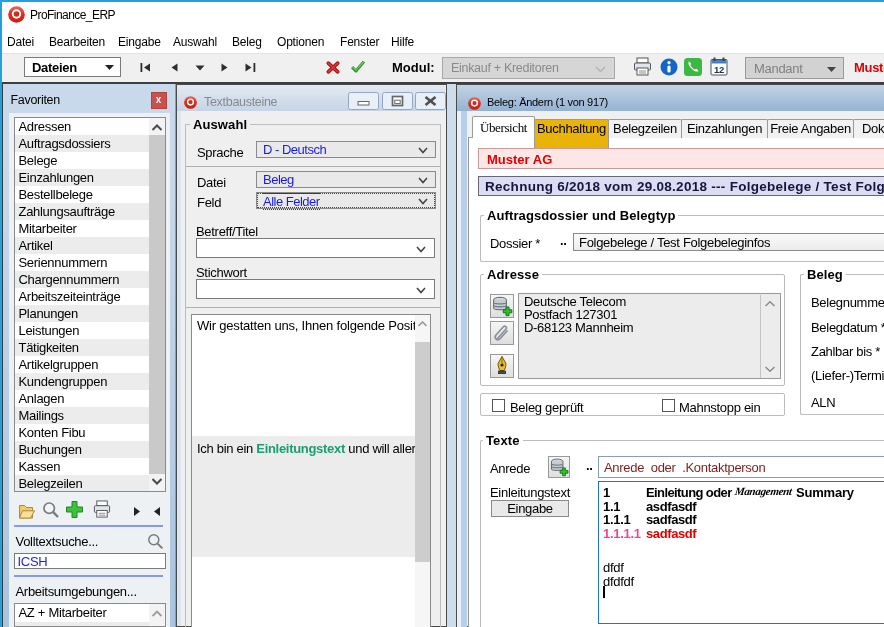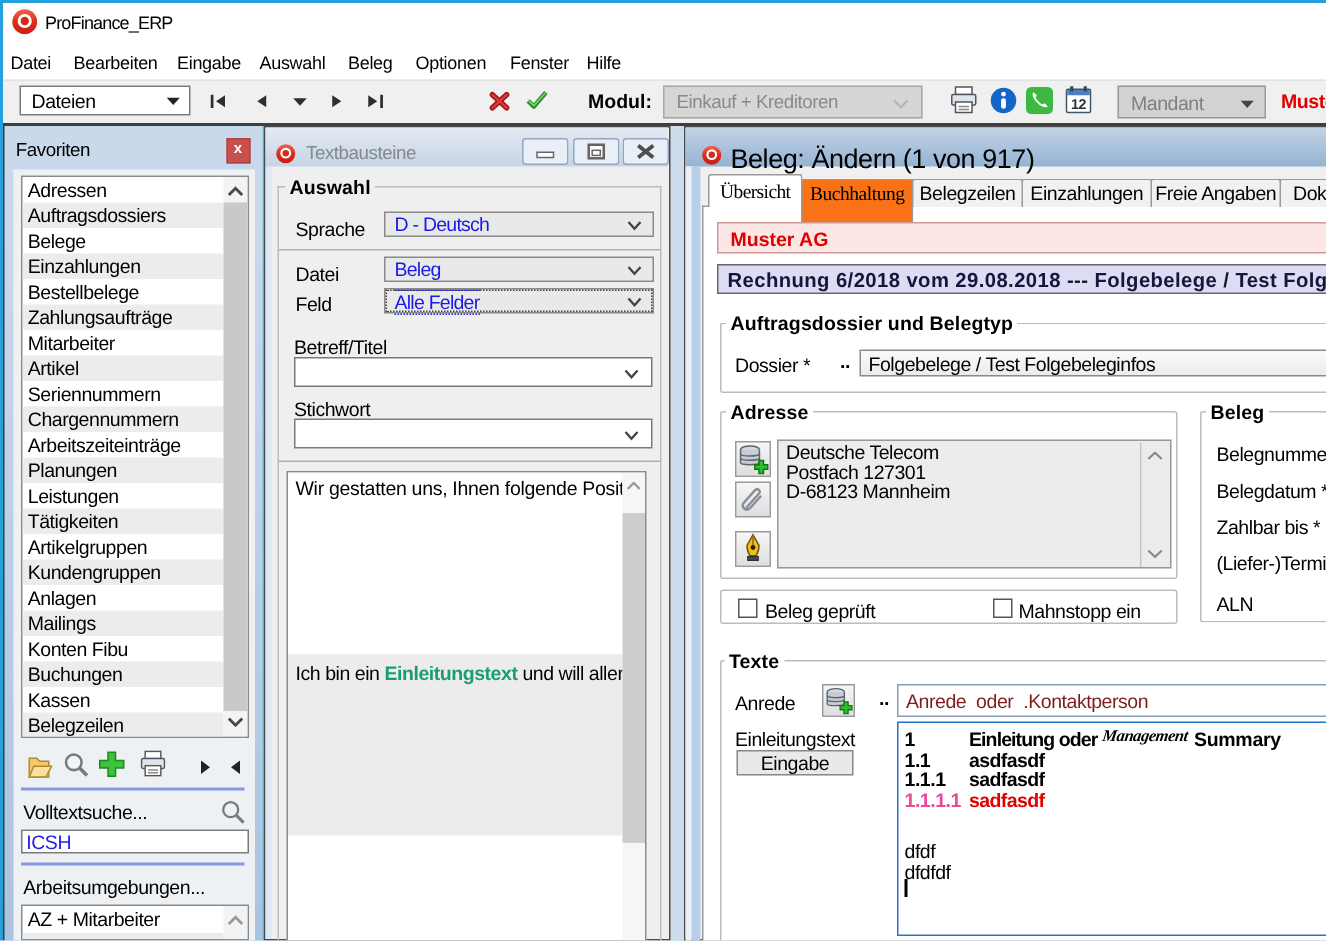--- a/index.html
+++ b/index.html
@@ -42,21 +42,21 @@
   <span style="left:49px">Bearbeiten</span>
   <span style="left:118px">Eingabe</span>
   <span style="left:173px">Auswahl</span>
   <span style="left:232px">Beleg</span>
   <span style="left:277px">Optionen</span>
   <span style="left:340px">Fenster</span>
   <span style="left:391px">Hilfe</span>
 </div>
 
 <div class="abs" style="left:0;top:53px;width:884px;height:29px;background:#f0f0f0;border-top:1px solid #e2e2e2;"></div>
-<div class="abs combo" style="left:13px;top:57px;width:114px;height:20px;">
+<div class="abs combo" style="left:24px;top:57px;width:97px;height:20px;font-weight:bold;">
   <span class="abs nw" style="left:7px;top:2px;">Dateien</span>
   <svg class="abs" style="right:6px;top:7px" width="9" height="6">
       <polygon points="0,0 9,0 4.5,5" fill="#222"></polygon>
     </svg>
 </div>
 <svg class="abs" style="left:140px;top:63px" width="11" height="9">
     <rect x="0.5" y="0" width="1.8" height="9" fill="#2e2e2e"></rect>
     <polygon points="10,0.5 10,8.5 4,4.5" fill="#2e2e2e"></polygon>
   </svg>
 <svg class="abs" style="left:170px;top:63px" width="8" height="9">
@@ -300,25 +300,25 @@
 
 <div class="abs win" id="bwin" style="left:456px;top:84px;width:429px;height:543px;background:#f0f0f0;border-right:none;">
   <div class="abs" style="left:0;top:0;width:428px;height:26px;background:linear-gradient(#c3d3e5,#94b3d3);"></div>
 <div class="abs" style="left:0;top:26px;width:4px;height:517px;background:#edf1f6;"></div>
 <div class="abs" style="left:4px;top:26px;width:6px;height:517px;background:#b8cfe9;"></div>
   <svg class="abs" style="left:11px;top:12px" width="13" height="13" viewBox="0 0 17 17">
 <circle cx="8.5" cy="8.5" r="8.3" fill="url(#rg)"></circle>
       <circle cx="8.5" cy="8" r="4.7" fill="#fff"></circle>
       <circle cx="8.5" cy="8" r="2.8" fill="#d6291b"></circle>
 </svg>
-  <div class="abs nw" style="left:30px;top:11px;font-size:18px;letter-spacing:-0.3px;">Beleg: Ändern (1 von 917)</div>
+  <div class="abs nw" style="left:30px;top:11px;font-size:11px;letter-spacing:-0.3px;">Beleg: Ändern (1 von 917)</div>
 
   <div class="abs" style="left:10.5px;top:52px;width:418.5px;height:491px;background:#fff;border:1px solid #9a9a9a;border-right:none;border-bottom:none;"></div>
 
-  <div class="abs" style="left:77px;top:34px;width:75px;height:36px;background:#f97316;border:1px solid #9a9a9a;border-bottom:none;border-radius:2px 2px 0 0;text-align:center;line-height:18px;font-family:Liberation Serif, serif;">Buchhaltung</div>
+  <div class="abs" style="left:77px;top:34px;width:75px;height:36px;background:#eab308;border:1px solid #9a9a9a;border-bottom:none;border-radius:2px 2px 0 0;text-align:center;line-height:18px;">Buchhaltung</div>
   <div class="abs" style="left:151px;top:34px;width:74px;height:19px;background:#f1f1f1;border:1px solid #9a9a9a;border-bottom:none;border-radius:2px 2px 0 0;text-align:center;line-height:18px;">Belegzeilen</div>
   <div class="abs" style="left:224px;top:34px;width:87px;height:19px;background:#f1f1f1;border:1px solid #9a9a9a;border-bottom:none;border-radius:2px 2px 0 0;text-align:center;line-height:18px;">Einzahlungen</div>
   <div class="abs" style="left:310px;top:34px;width:87px;height:19px;background:#f1f1f1;border:1px solid #9a9a9a;border-bottom:none;border-radius:2px 2px 0 0;text-align:center;line-height:18px;">Freie Angaben</div>
   <div class="abs" style="left:396px;top:34px;width:45px;height:19px;background:#f1f1f1;border:1px solid #9a9a9a;border-bottom:none;border-radius:2px 2px 0 0;text-align:left;padding-left:8px;line-height:18px;">Dokumen</div>
   <div class="abs" style="left:15px;top:31px;width:63px;height:22px;background:#fff;border:1px solid #9a9a9a;border-bottom:none;border-radius:2px 2px 0 0;text-align:center;line-height:21px;letter-spacing:-0.4px;font-family:Liberation Serif, serif;">Übersicht</div>
 
   <div class="abs" style="left:21px;top:63px;width:412px;height:21px;background:#fce6e6;border:1px solid #d09a9a;">
     <span class="abs bold nw" style="left:8px;top:3px;color:#e00000;letter-spacing:0;">Muster AG</span>
   </div>
   <div class="abs" style="left:21px;top:91px;width:412px;height:20px;background:#dcdcf3;border:1px solid #666677;">

